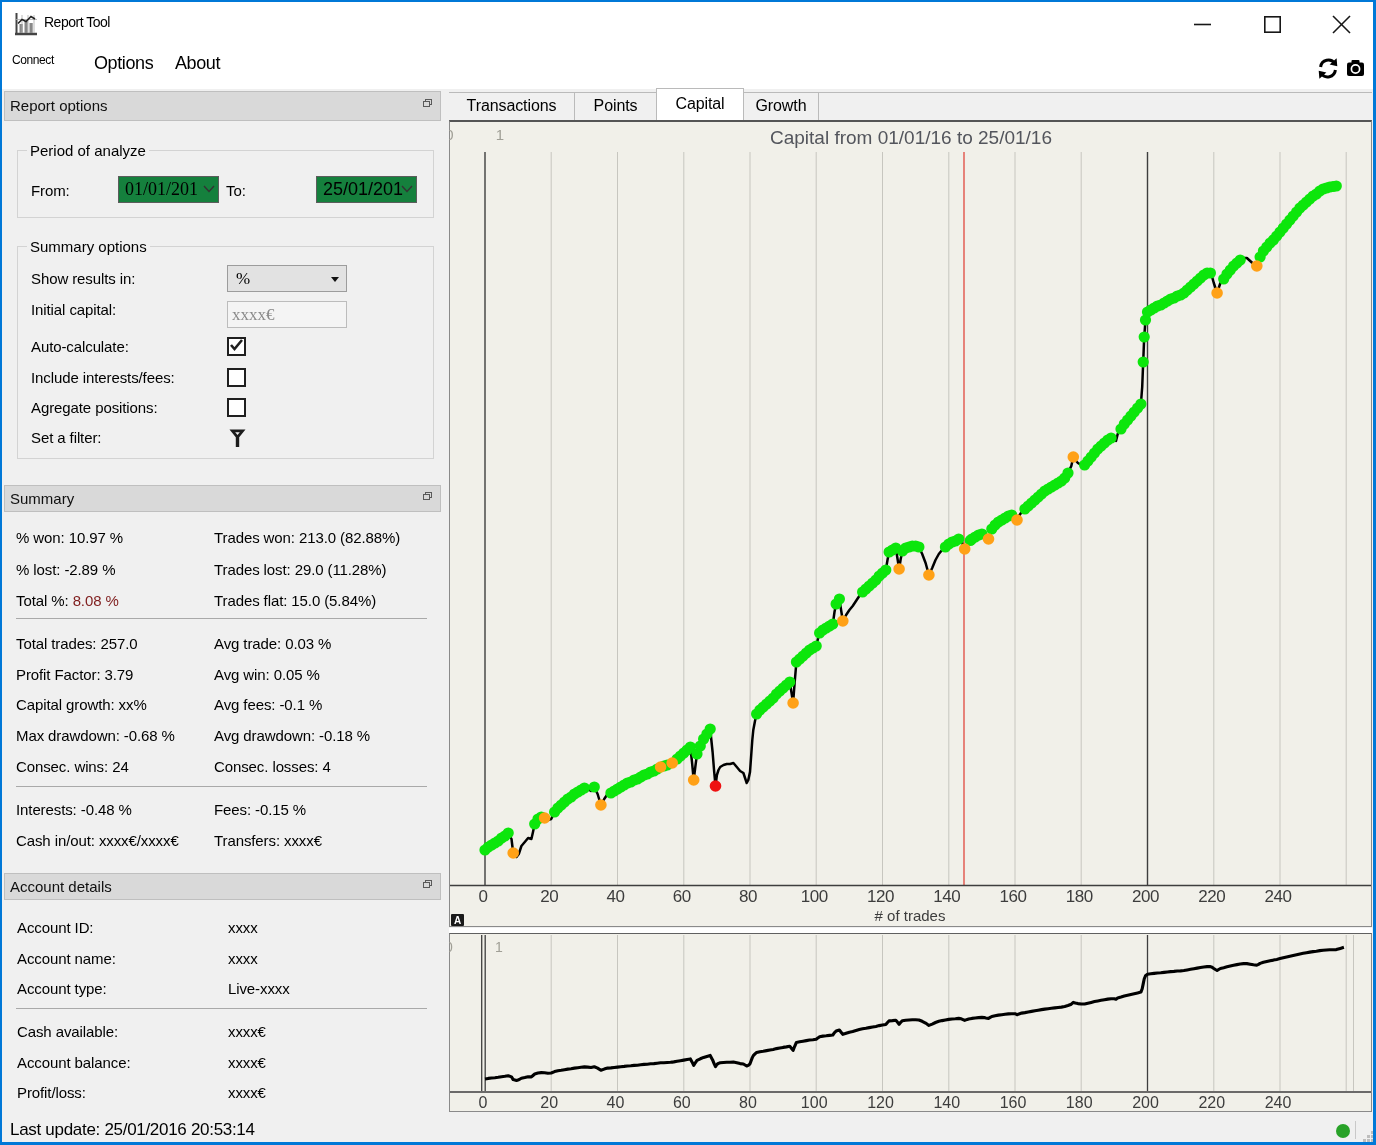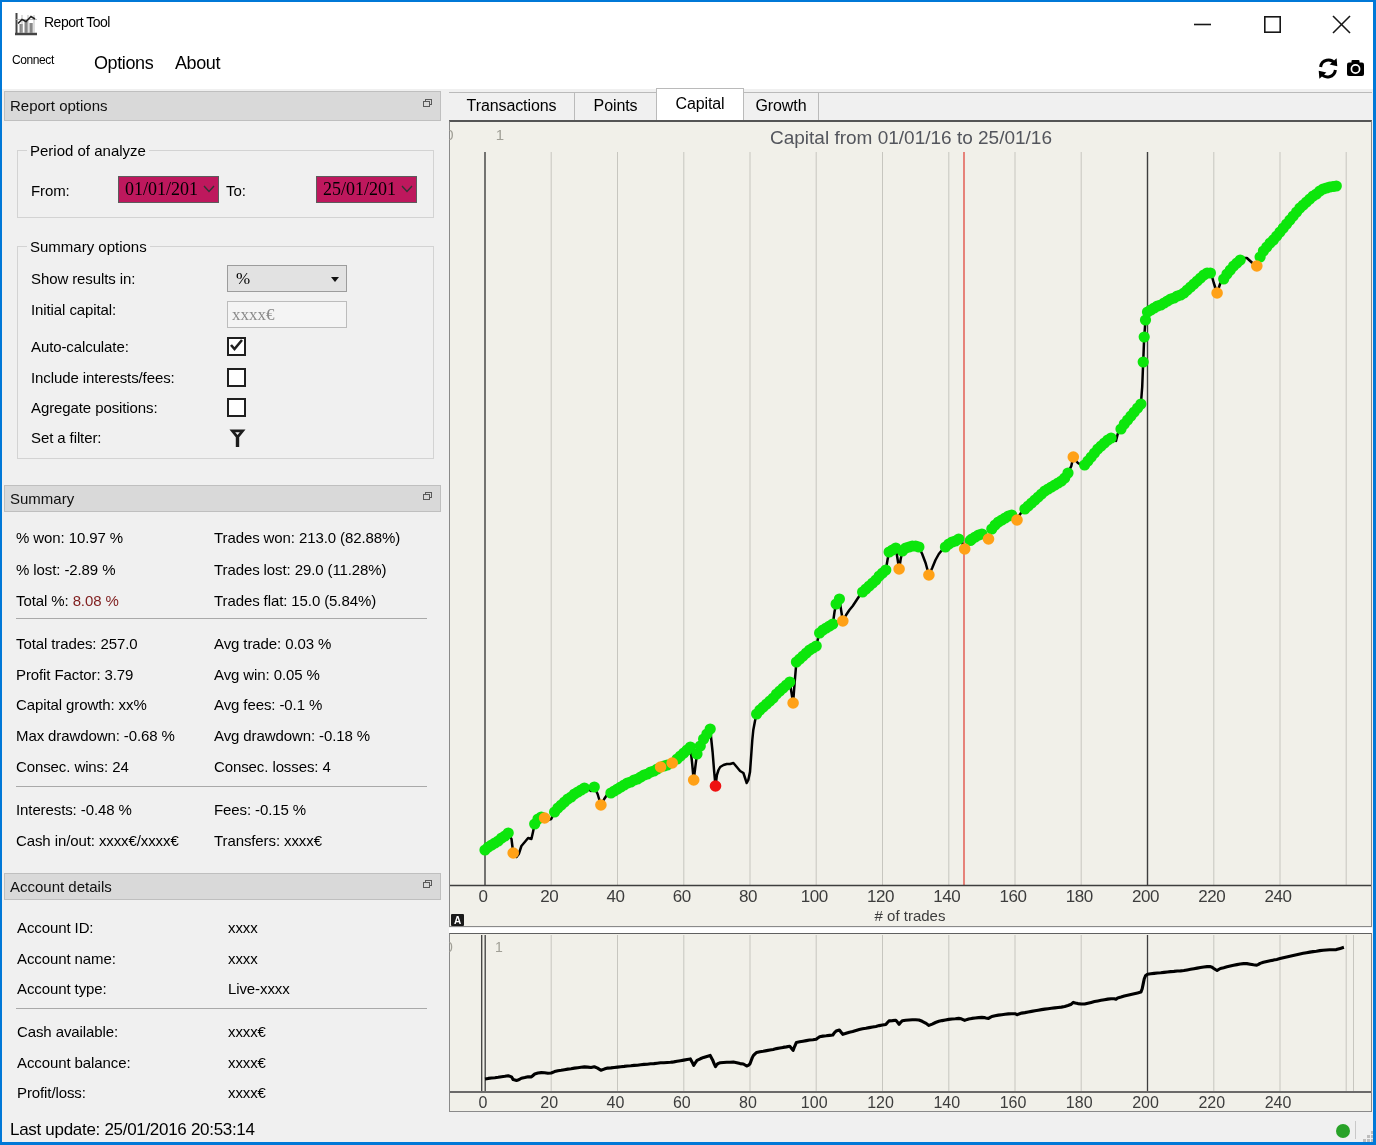--- a/index.html
+++ b/index.html
@@ -7,21 +7,21 @@
   border-top:2px solid #0078d7; border-left:2px solid #0078d7; border-right:3px solid #0078d7; border-bottom:3px solid #0078d7; }
 .t { position:absolute; font-size:15px; color:#000; white-space:nowrap; letter-spacing:-0.1px; }
 .hdr { position:absolute; left:2px; width:437px; background:#d9d9d9; border:1px solid #bfbfbf; }
 .hdr > span.txt { position:absolute; left:5px; top:5px; font-size:15px; color:#101010; }
 .dock { position:absolute; left:auto; right:7px; top:7px; width:10px; height:9px; }
 .dock i { position:absolute; display:block; border:1px solid #5a5a5a; background:#d9d9d9; }
 .grp { position:absolute; left:15px; width:417px; border:1px solid #d3d3d3; }
 .grp > b { position:absolute; top:-9px; left:9px; background:#f0f0f0; font-weight:normal; font-size:15px; padding:0 3px; }
 .cb { position:absolute; left:225px; width:19px; height:19px; background:#fff; border:2px solid #1f1f1f; }
 .sep { position:absolute; left:14px; width:411px; height:1px; background:#a9a9a9; }
-.combo { position:absolute; background:#be185d; border:1px solid #5c5c5c; font-size:15px; }
+.combo { position:absolute; background:#15803d; border:1px solid #5c5c5c; font-size:15px; }
 </style></head>
 <body>
 
 <div style="position:absolute;left:0;top:0;width:1371px;height:87px;background:#fff"></div>
 <svg style="position:absolute;left:12px;top:10px" width="24" height="24" viewBox="0 0 24 24">
  <line x1="2.5" y1="1" x2="2.5" y2="22.5" stroke="#444" stroke-width="2"></line>
  <line x1="1" y1="22" x2="23" y2="22" stroke="#444" stroke-width="2.5"></line>
  <rect x="5.5" y="12" width="3.2" height="9" fill="#888"></rect>
  <rect x="10.5" y="9" width="3.2" height="12" fill="#888"></rect>
  <rect x="15.5" y="11" width="3.2" height="10" fill="#888"></rect>
@@ -64,21 +64,21 @@
   </div>
 
 <div class="grp" style="top:148px;height:68px">
     <b>Period of analyze</b>
   </div>
 <div class="t" style="left:29px;top:180px">From:</div>
 <div class="combo" style="left:116px;top:174px;width:101px;height:27px;line-height:25px;padding-left:6px;font-family:'Liberation Serif',serif;font-size:18px">01/01/201<svg style="position:absolute;right:3px;top:8px" width="12" height="8">
       <polyline points="1,1 6,6.5 11,1" fill="none" stroke="#333" stroke-width="1.4"></polyline>
     </svg></div>
 <div class="t" style="left:224px;top:180px">To:</div>
-<div class="combo" style="left:314px;top:174px;width:101px;height:27px;line-height:25px;padding-left:6px;font-family:Liberation Serif, serif;font-size:18px">25/01/201<svg style="position:absolute;right:3px;top:8px" width="12" height="8">
+<div class="combo" style="left:314px;top:174px;width:101px;height:27px;line-height:25px;padding-left:6px;font-family:Liberation Sans, sans-serif;font-size:18px">25/01/201<svg style="position:absolute;right:3px;top:8px" width="12" height="8">
       <polyline points="1,1 6,6.5 11,1" fill="none" stroke="#333" stroke-width="1.4"></polyline>
     </svg></div>
 
 <div class="grp" style="top:244px;height:213px">
     <b>Summary options</b>
   </div>
 <div class="t" style="left:29px;top:268px">Show results in:</div>
 <div class="combo" style="left:225px;top:263px;width:120px;height:27px;line-height:25px;padding-left:8px;background:#e2e2e2;border-color:#9c9c9c;font-family:'Liberation Serif',serif;font-size:17px">%
   <svg style="position:absolute;right:7px;top:11px" width="8" height="6">
       <polygon points="0,0 8,0 4,5" fill="#111"></polygon>

